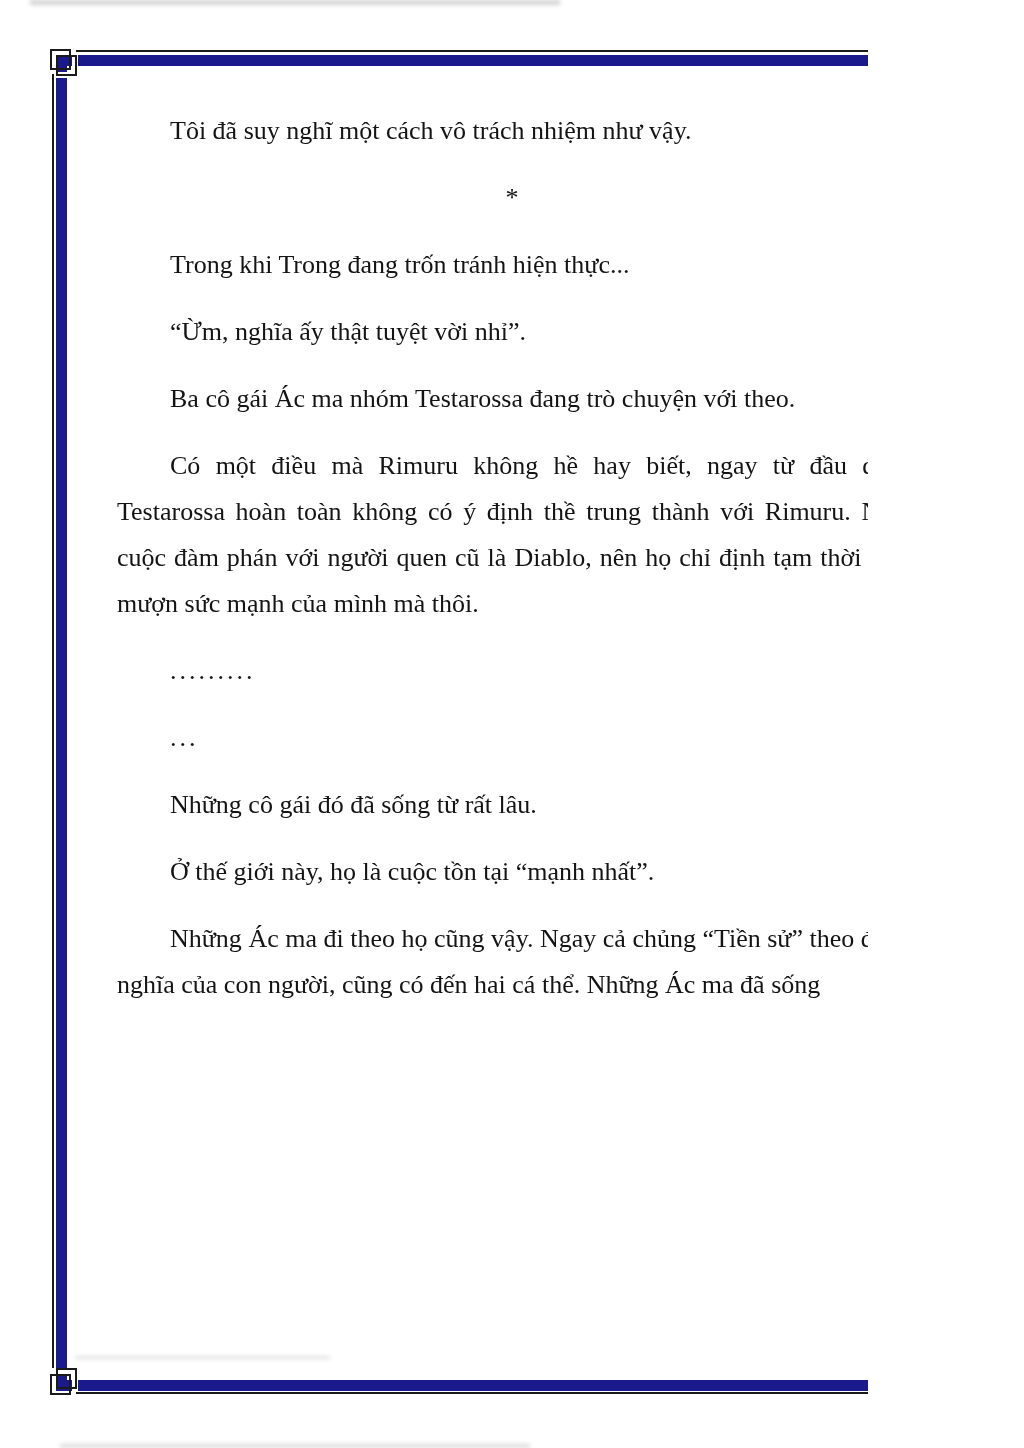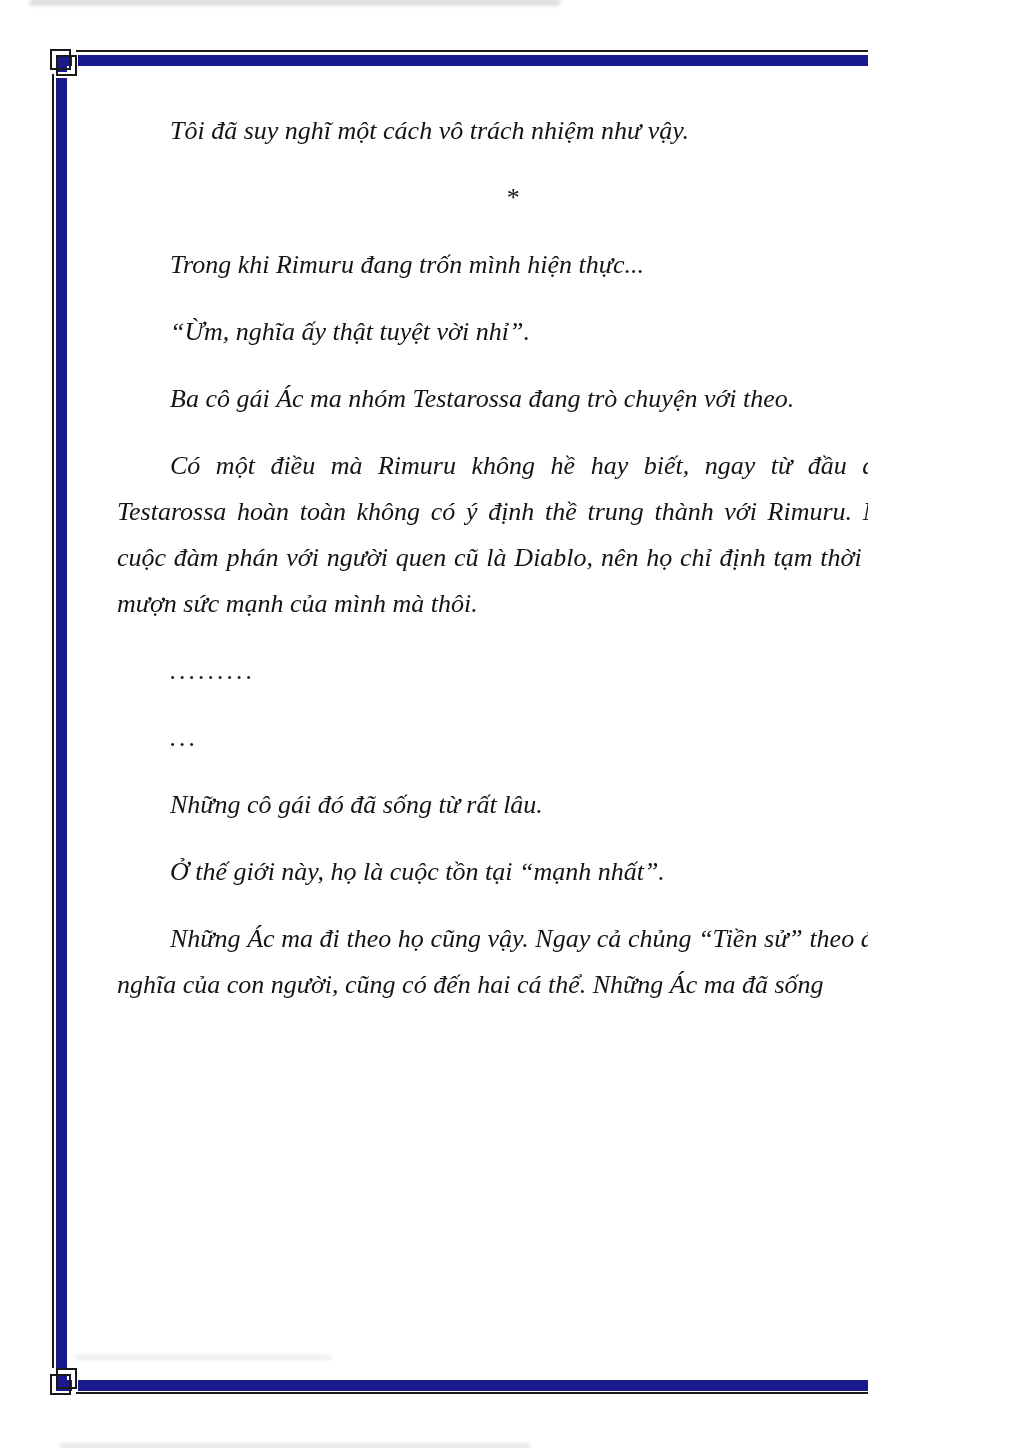--- a/index.html
+++ b/index.html
@@ -9,21 +9,20 @@
   }
   *{margin:0;padding:0;box-sizing:border-box;}
   html,body{background:#ffffff;}
   .page{
     position:relative;
     width:868px;height:1448px;
     background:#ffffff;
     overflow:hidden;
     font-family:"Liberation Serif","DejaVu Serif",serif;
     color:var(--ink);
-    font-style:italic;
   }
 
   
   .smudge{position:absolute;background:#9a9a9a;filter:blur(2px);opacity:.45;}
   .smudge.top{left:30px;top:0;width:530px;height:5px;}
   .smudge.mid{left:75px;top:1356px;width:255px;height:3px;opacity:.3;}
   .smudge.bottom{left:60px;top:1444px;width:470px;height:4px;opacity:.35;}
 
   
   .band{
@@ -104,21 +103,21 @@
   <div class="sq tr-a"></div>
   <div class="sq tr-b"></div>
   <div class="sq bl-a"></div>
   <div class="sq bl-b"></div>
   <div class="sq br-a"></div>
   <div class="sq br-b"></div>
 
   <div class="content">
     <p>Tôi đã suy nghĩ một cách vô trách nhiệm như vậy.</p>
     <p class="center">*</p>
-    <p>Trong khi Rimuru đang trốn mình hiện thực...</p>
+    <p>Trong khi Trong đang trốn tránh hiện thực...</p>
     <p>“Ừm, nghĩa ấy thật tuyệt vời nhỉ”.</p>
     <p>Ba cô gái Ác ma nhóm Testarossa đang trò chuyện với theo.</p>
     <p>Có một điều mà Rimuru không hề hay biết, ngay từ đầu đám Testarossa hoàn toàn không có ý định thề trung thành với Rimuru. Nhờ cuộc đàm phán với người quen cũ là Diablo, nên họ chỉ định tạm thời cho mượn sức mạnh của mình mà thôi.</p>
     <p class="dots">.........</p>
     <p class="dots">...</p>
     <p>Những cô gái đó đã sống từ rất lâu.</p>
     <p>Ở thế giới này, họ là cuộc tồn tại “mạnh nhất”.</p>
     <p>Những Ác ma đi theo họ cũng vậy. Ngay cả chủng “Tiền sử” theo định nghĩa của con người, cũng có đến hai cá thể. Những Ác ma đã sống</p>
   </div>
 

